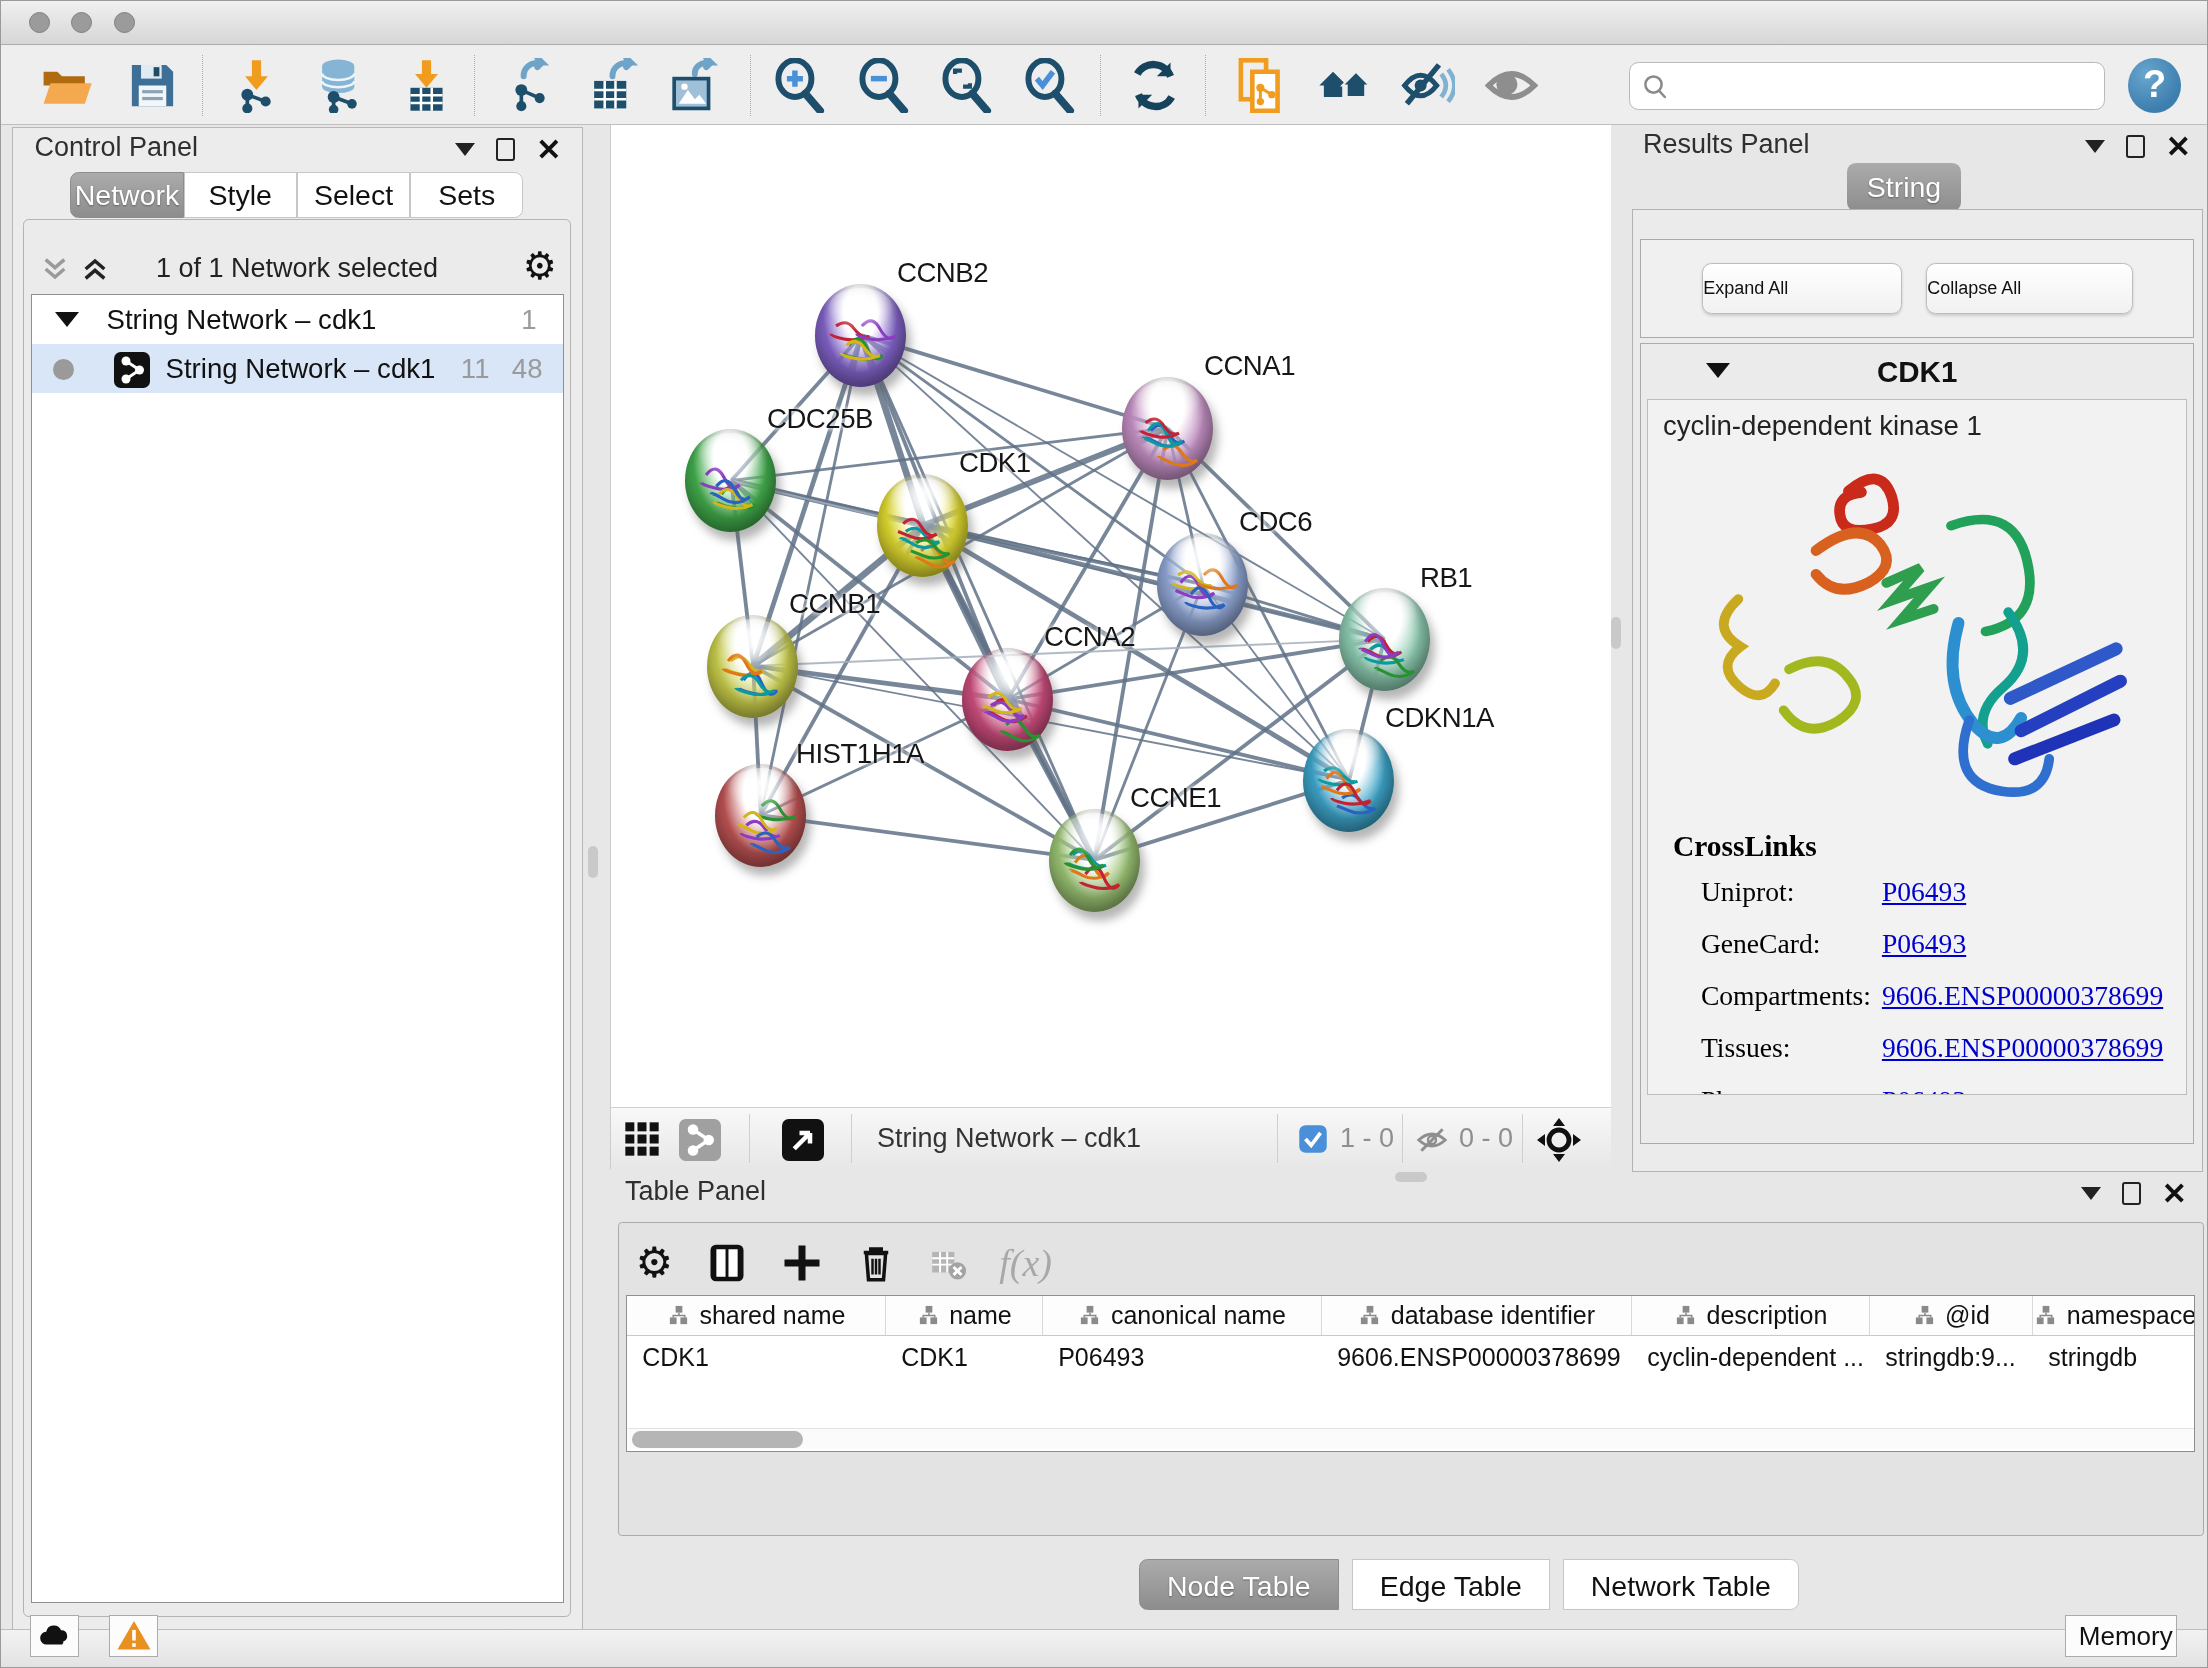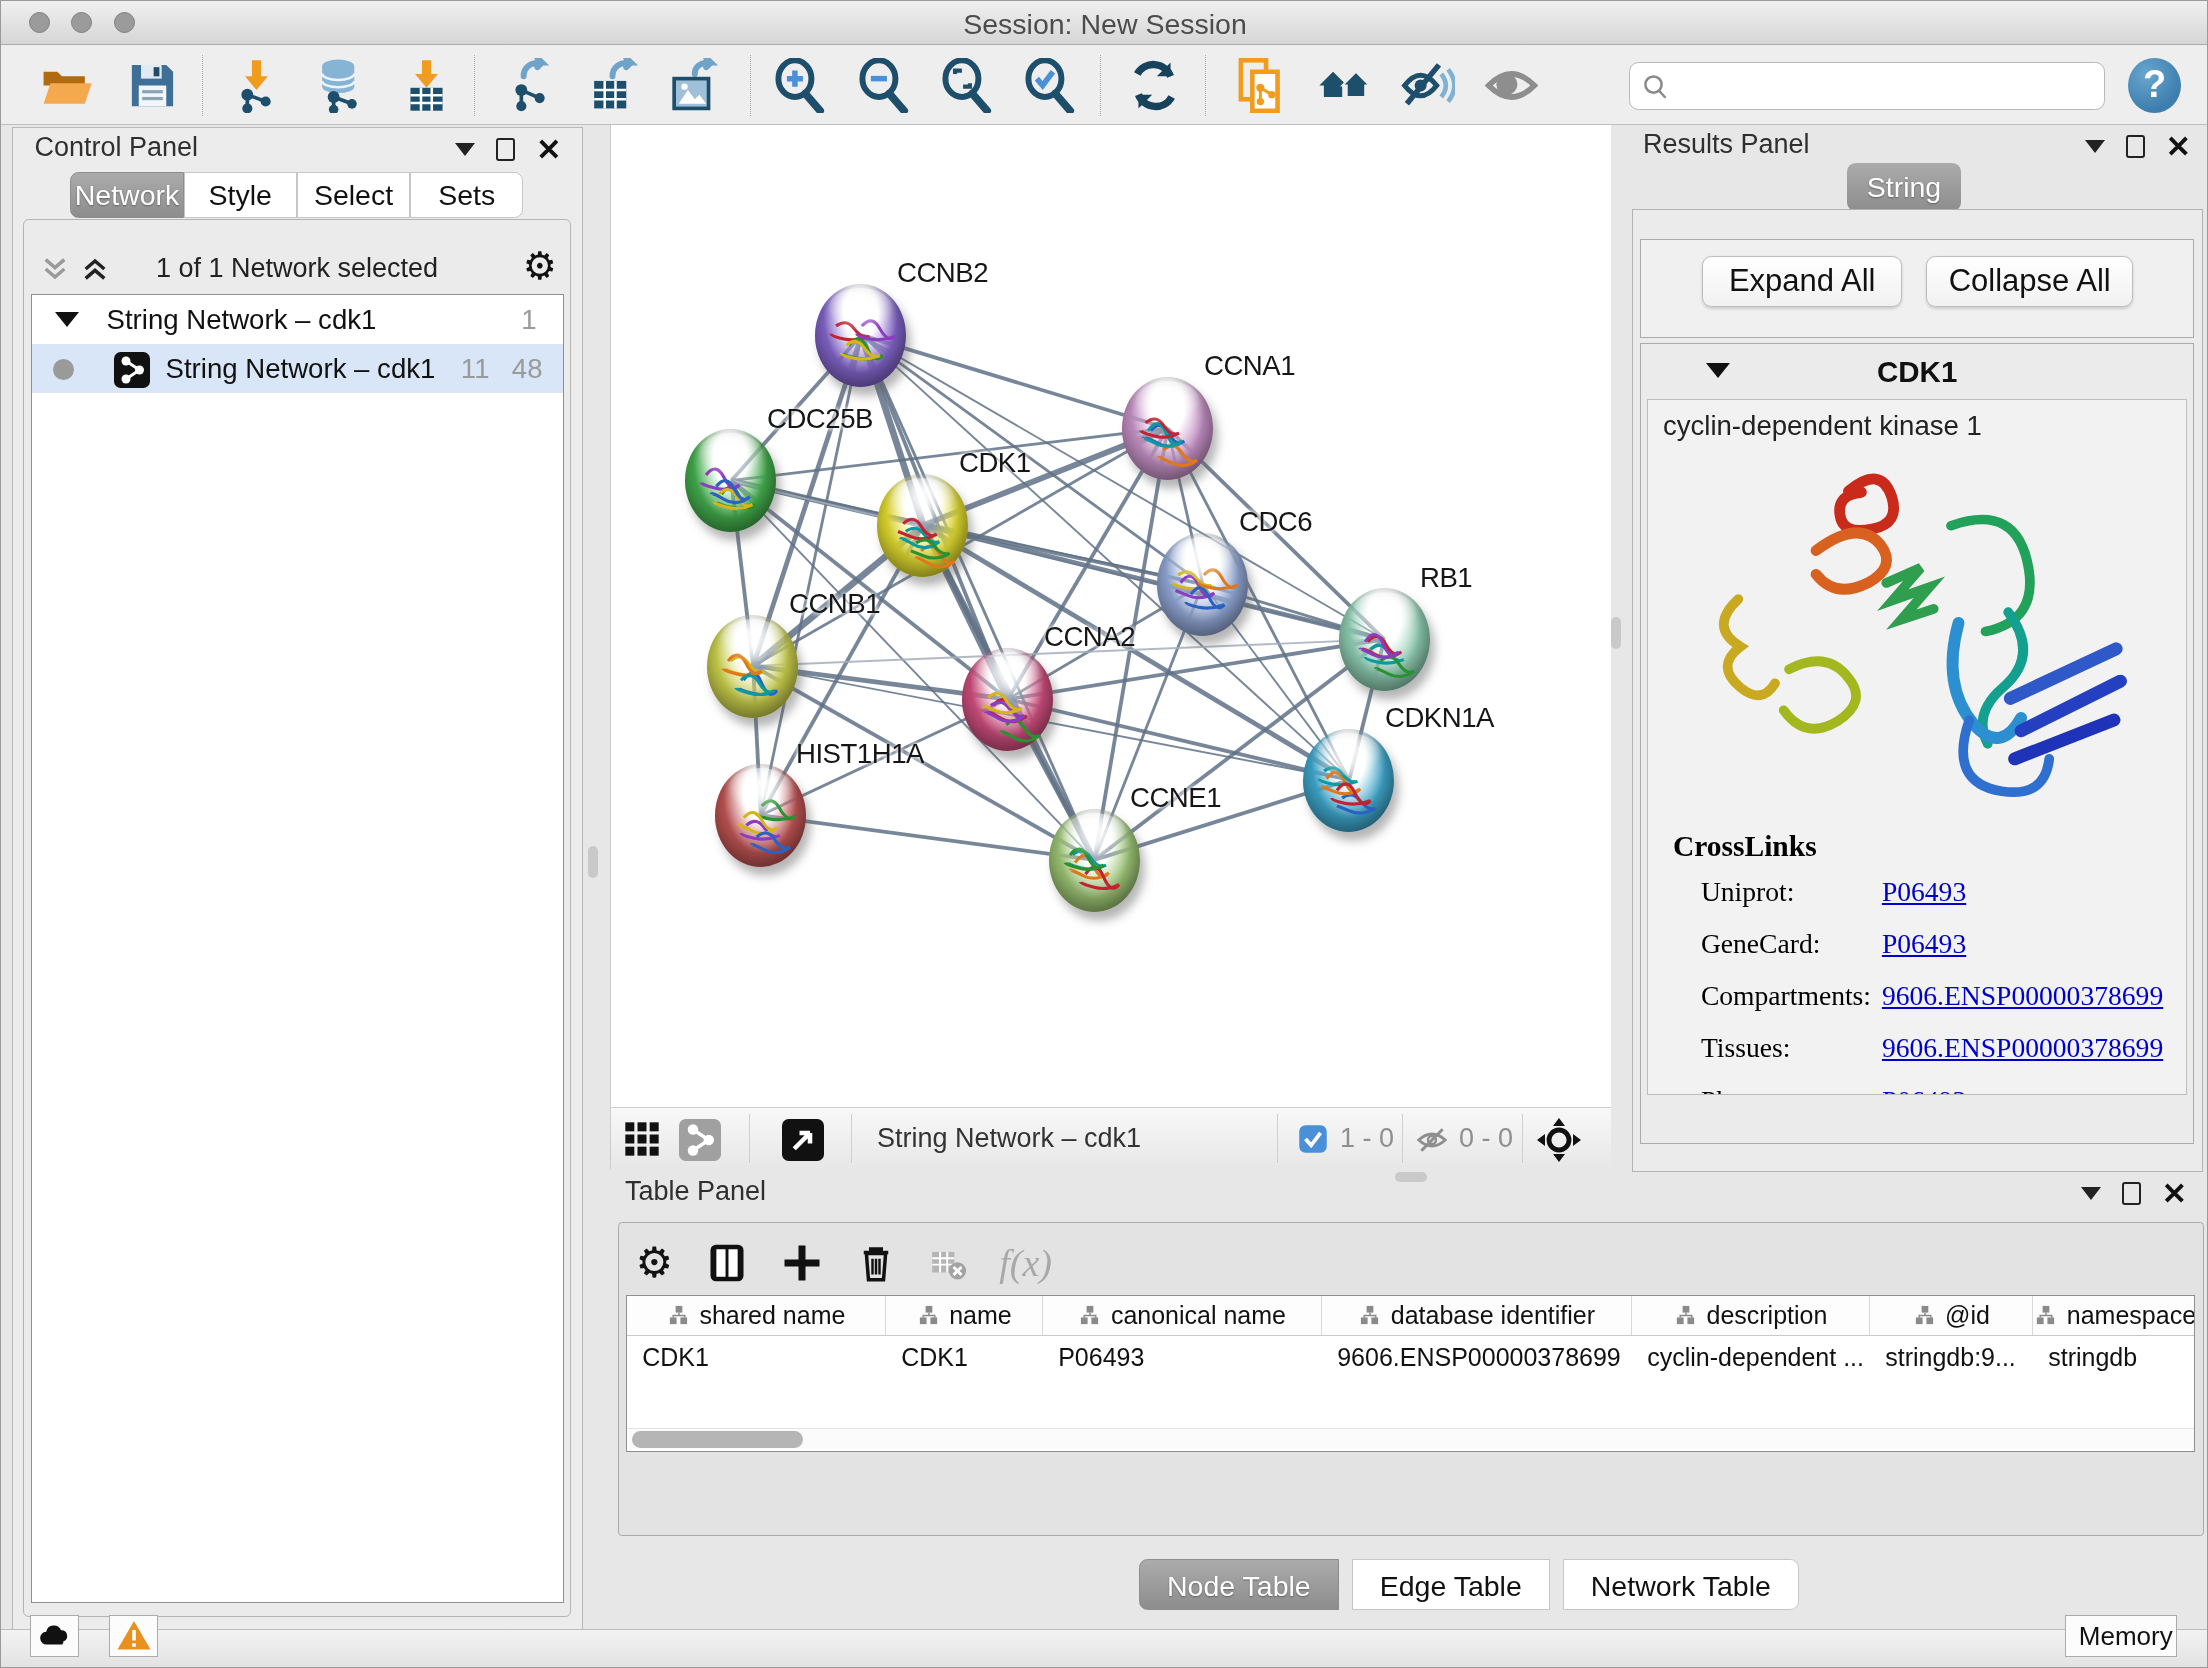--- a/index.html
+++ b/index.html
@@ -89,23 +89,23 @@
 
   
   .results-panel { position:absolute; left:1623px; top:124px; width:586px; height:1058px; }
   .rp-box { position:absolute; left:7.6px; top:84px; width:571px; height:963px;
     background:#ebebeb; border:1px solid #b3b3b3; }
   .rp-tab { position:absolute; left:223px; top:38px; width:114px; height:48px;
     background:linear-gradient(#ababab,#8d8d8d); border-radius:8.6px; color:#fff;
     font-size:28.5px; text-align:center; line-height:48px; text-shadow:0 1px 1.9px rgba(0,0,0,.35); cursor:pointer; }
   .rp-btnbox { position:absolute; left:7.6px; top:28.5px; width:554px; height:99px;
     background:#f0f0f0; border:1px solid #ababab; }
-  .rp-btn { position:absolute; top:16px; height:51px; background:linear-gradient(#ffffff,#f1f1f1);
-    border:1px solid #bdbdbd; border-radius:9.5px; font-size:31px; color:#111;
-    text-align:center; cursor:pointer; box-shadow:0 1.9px 2.9px rgba(0,0,0,.15); }
+  .rp-btn { position:absolute; top:23px; height:51px; background:linear-gradient(#ffffff,#f1f1f1);
+    border:1px solid #bdbdbd; border-radius:9.5px; font-size:18px; color:#111;
+    text-align:left; cursor:pointer; box-shadow:0 1.9px 2.9px rgba(0,0,0,.15); }
   .rp-card { position:absolute; left:7.6px; top:133px; width:554px; height:801px;
     background:#ebebeb; border:1px solid #ababab; }
   .rp-card-head { position:absolute; left:0; top:0; width:100%; height:55px; }
   .rp-card-name { position:absolute; left:0; width:100%; text-align:center; top:11.4px;
     font-size:29.5px; font-weight:bold; color:#111; }
   .rp-inner { position:absolute; left:5.7px; top:55px; width:540px; height:696px;
     background:#f2f2f2; border:1px solid #bcbcbc; overflow:hidden;padding-left:46px; }
   .rp-desc { position:absolute; left:15px; top:9.5px; font-size:27.6px; color:#222; }
   .serif { font-family:Liberation Serif, serif; }
   .xl-title { position:absolute; left:25px; font-size:29.5px; font-weight:bold; color:#000; }
@@ -144,21 +144,20 @@
 </style>
 </head>
 <body>
 
 <div class="app">
 
   <div class="titlebar">
     <span class="tl-dot" style="left:27.6px"></span>
     <span class="tl-dot" style="left:70px"></span>
     <span class="tl-dot" style="left:113px"></span>
-    <div class="win-title">Session: New Session</div>
   </div>
 
   <div class="toolbar">
     <span class="tb-icon" style="left:38px">
       <svg viewBox="0 0 24 24" width="55" height="55">
           <path d="M2 6 l6 0 2 2 10 0 0 4 -18 0z" fill="#b06a10"></path>
           <path d="M2 20 l3-9 18 0 -3 9z" fill="#f5a94f"></path>
         </svg>
     </span>
     <span class="tb-icon" style="left:124px">

